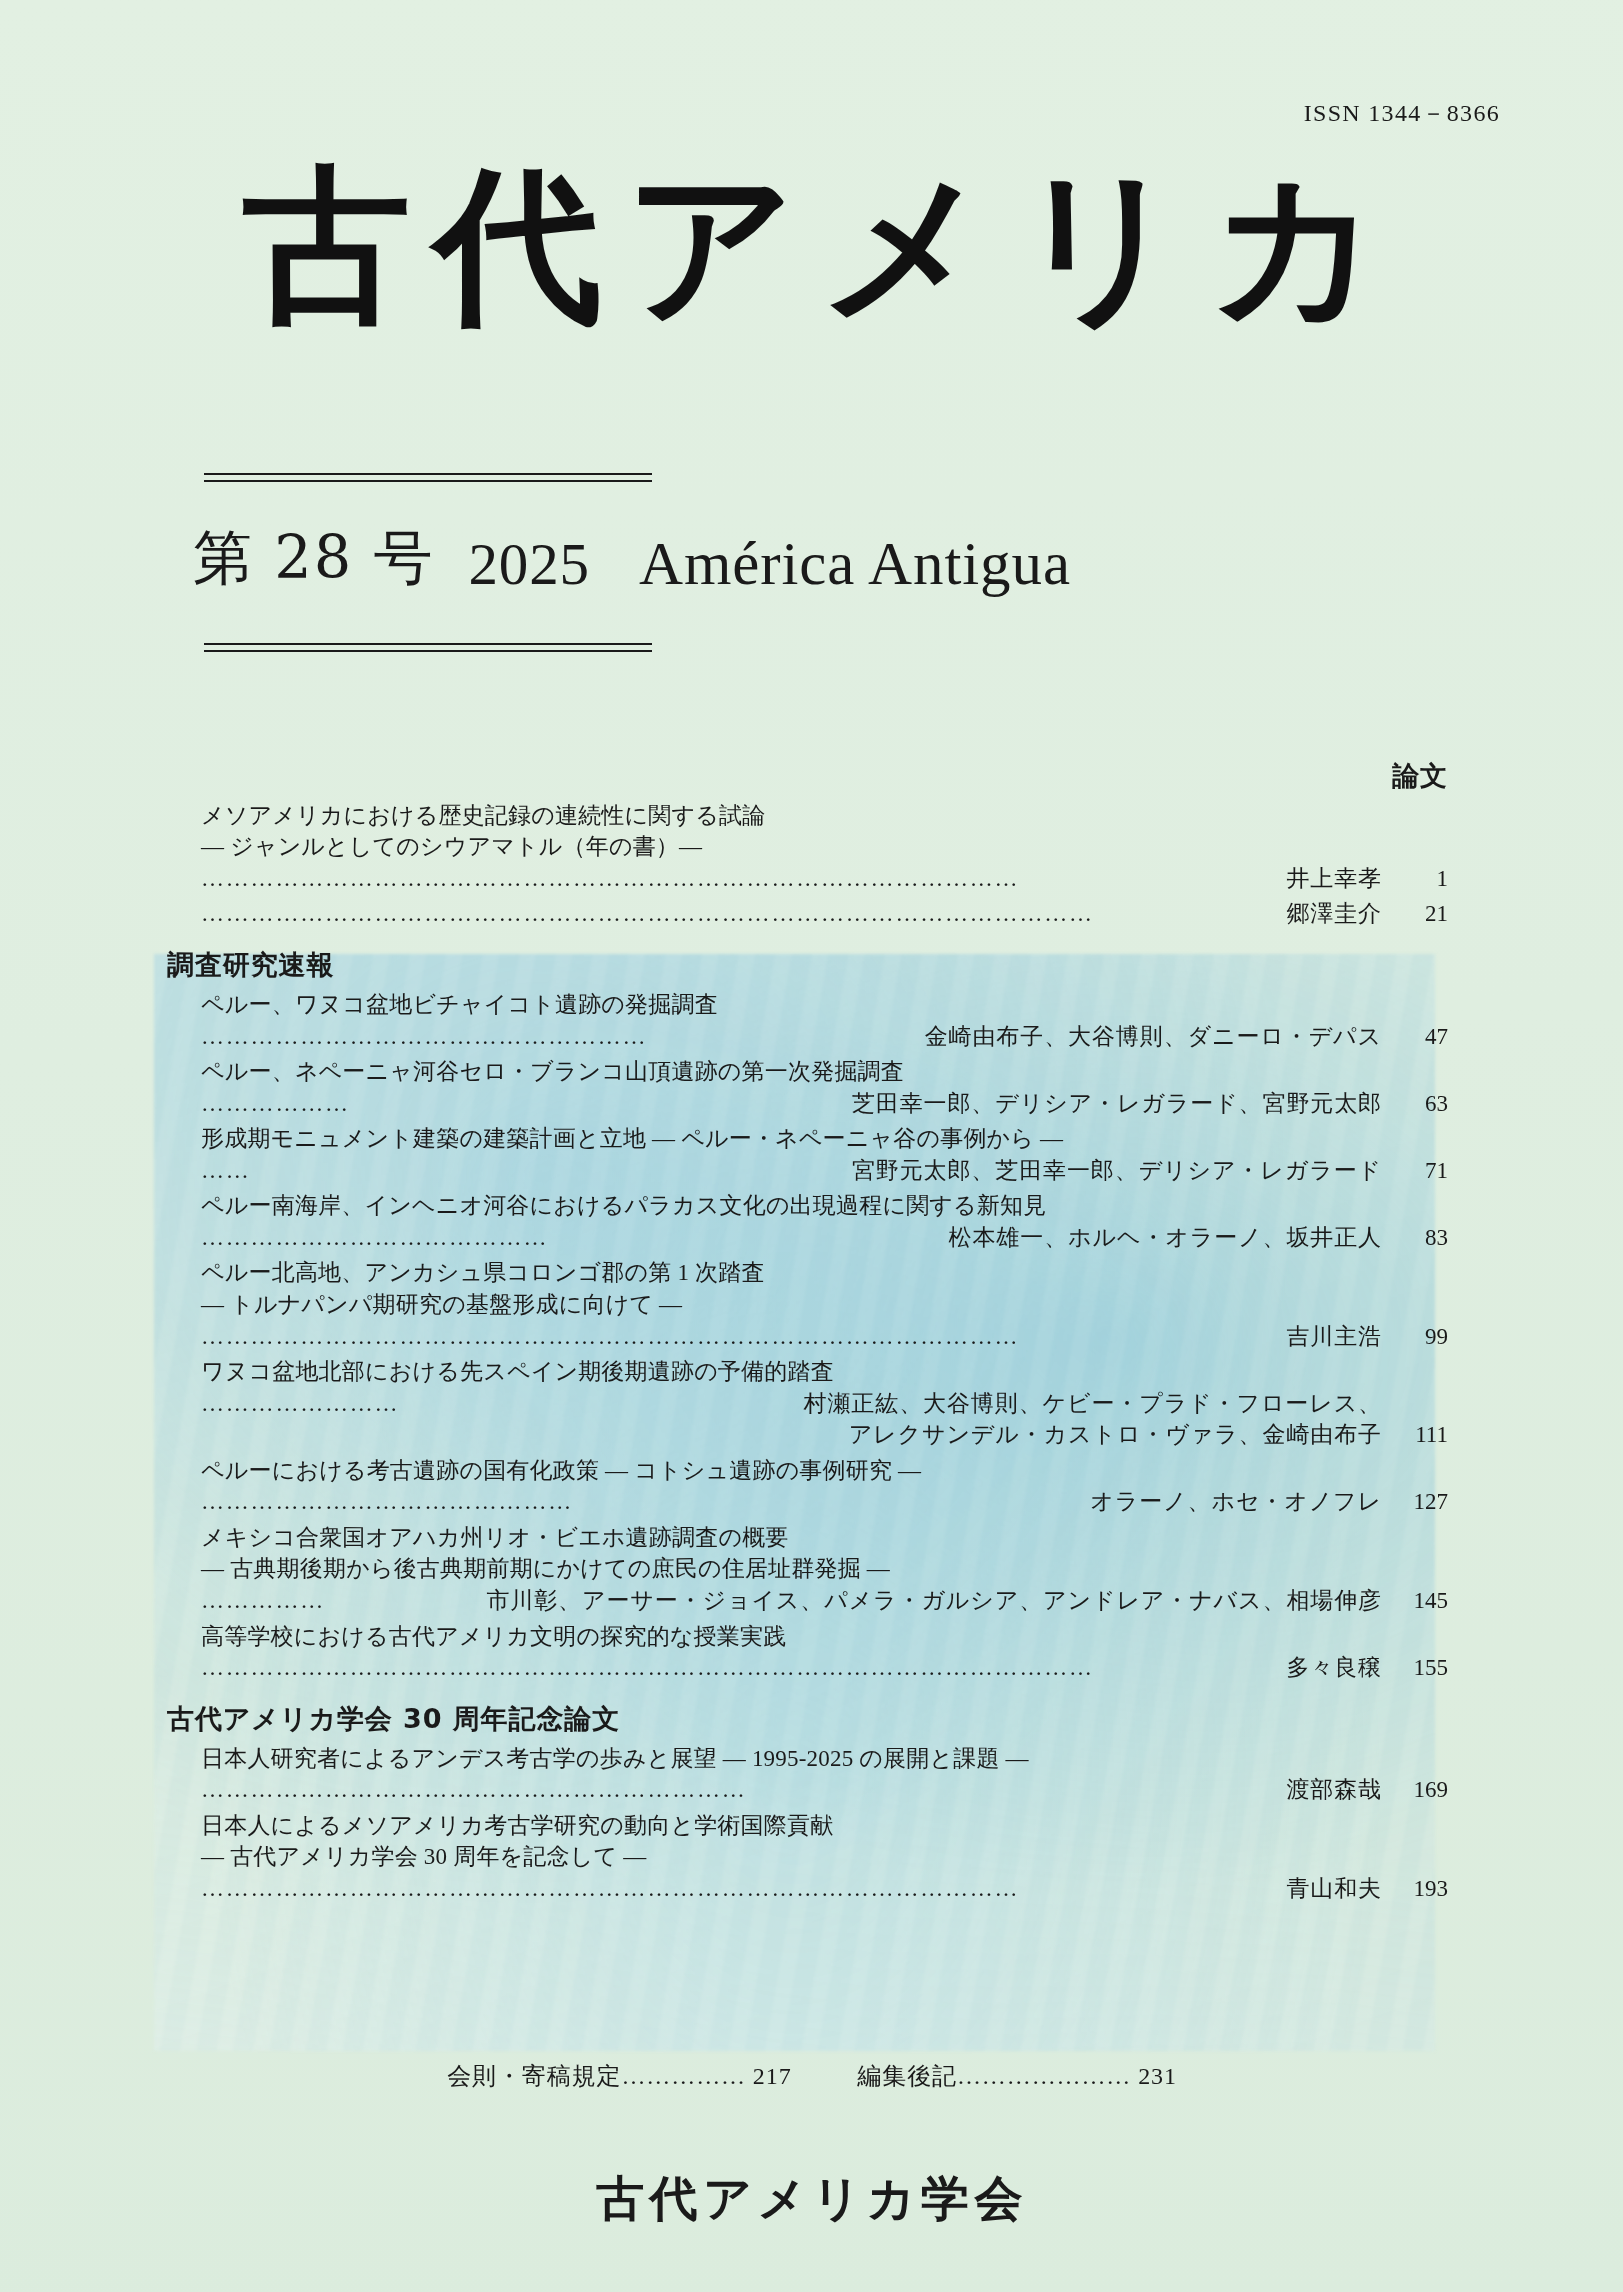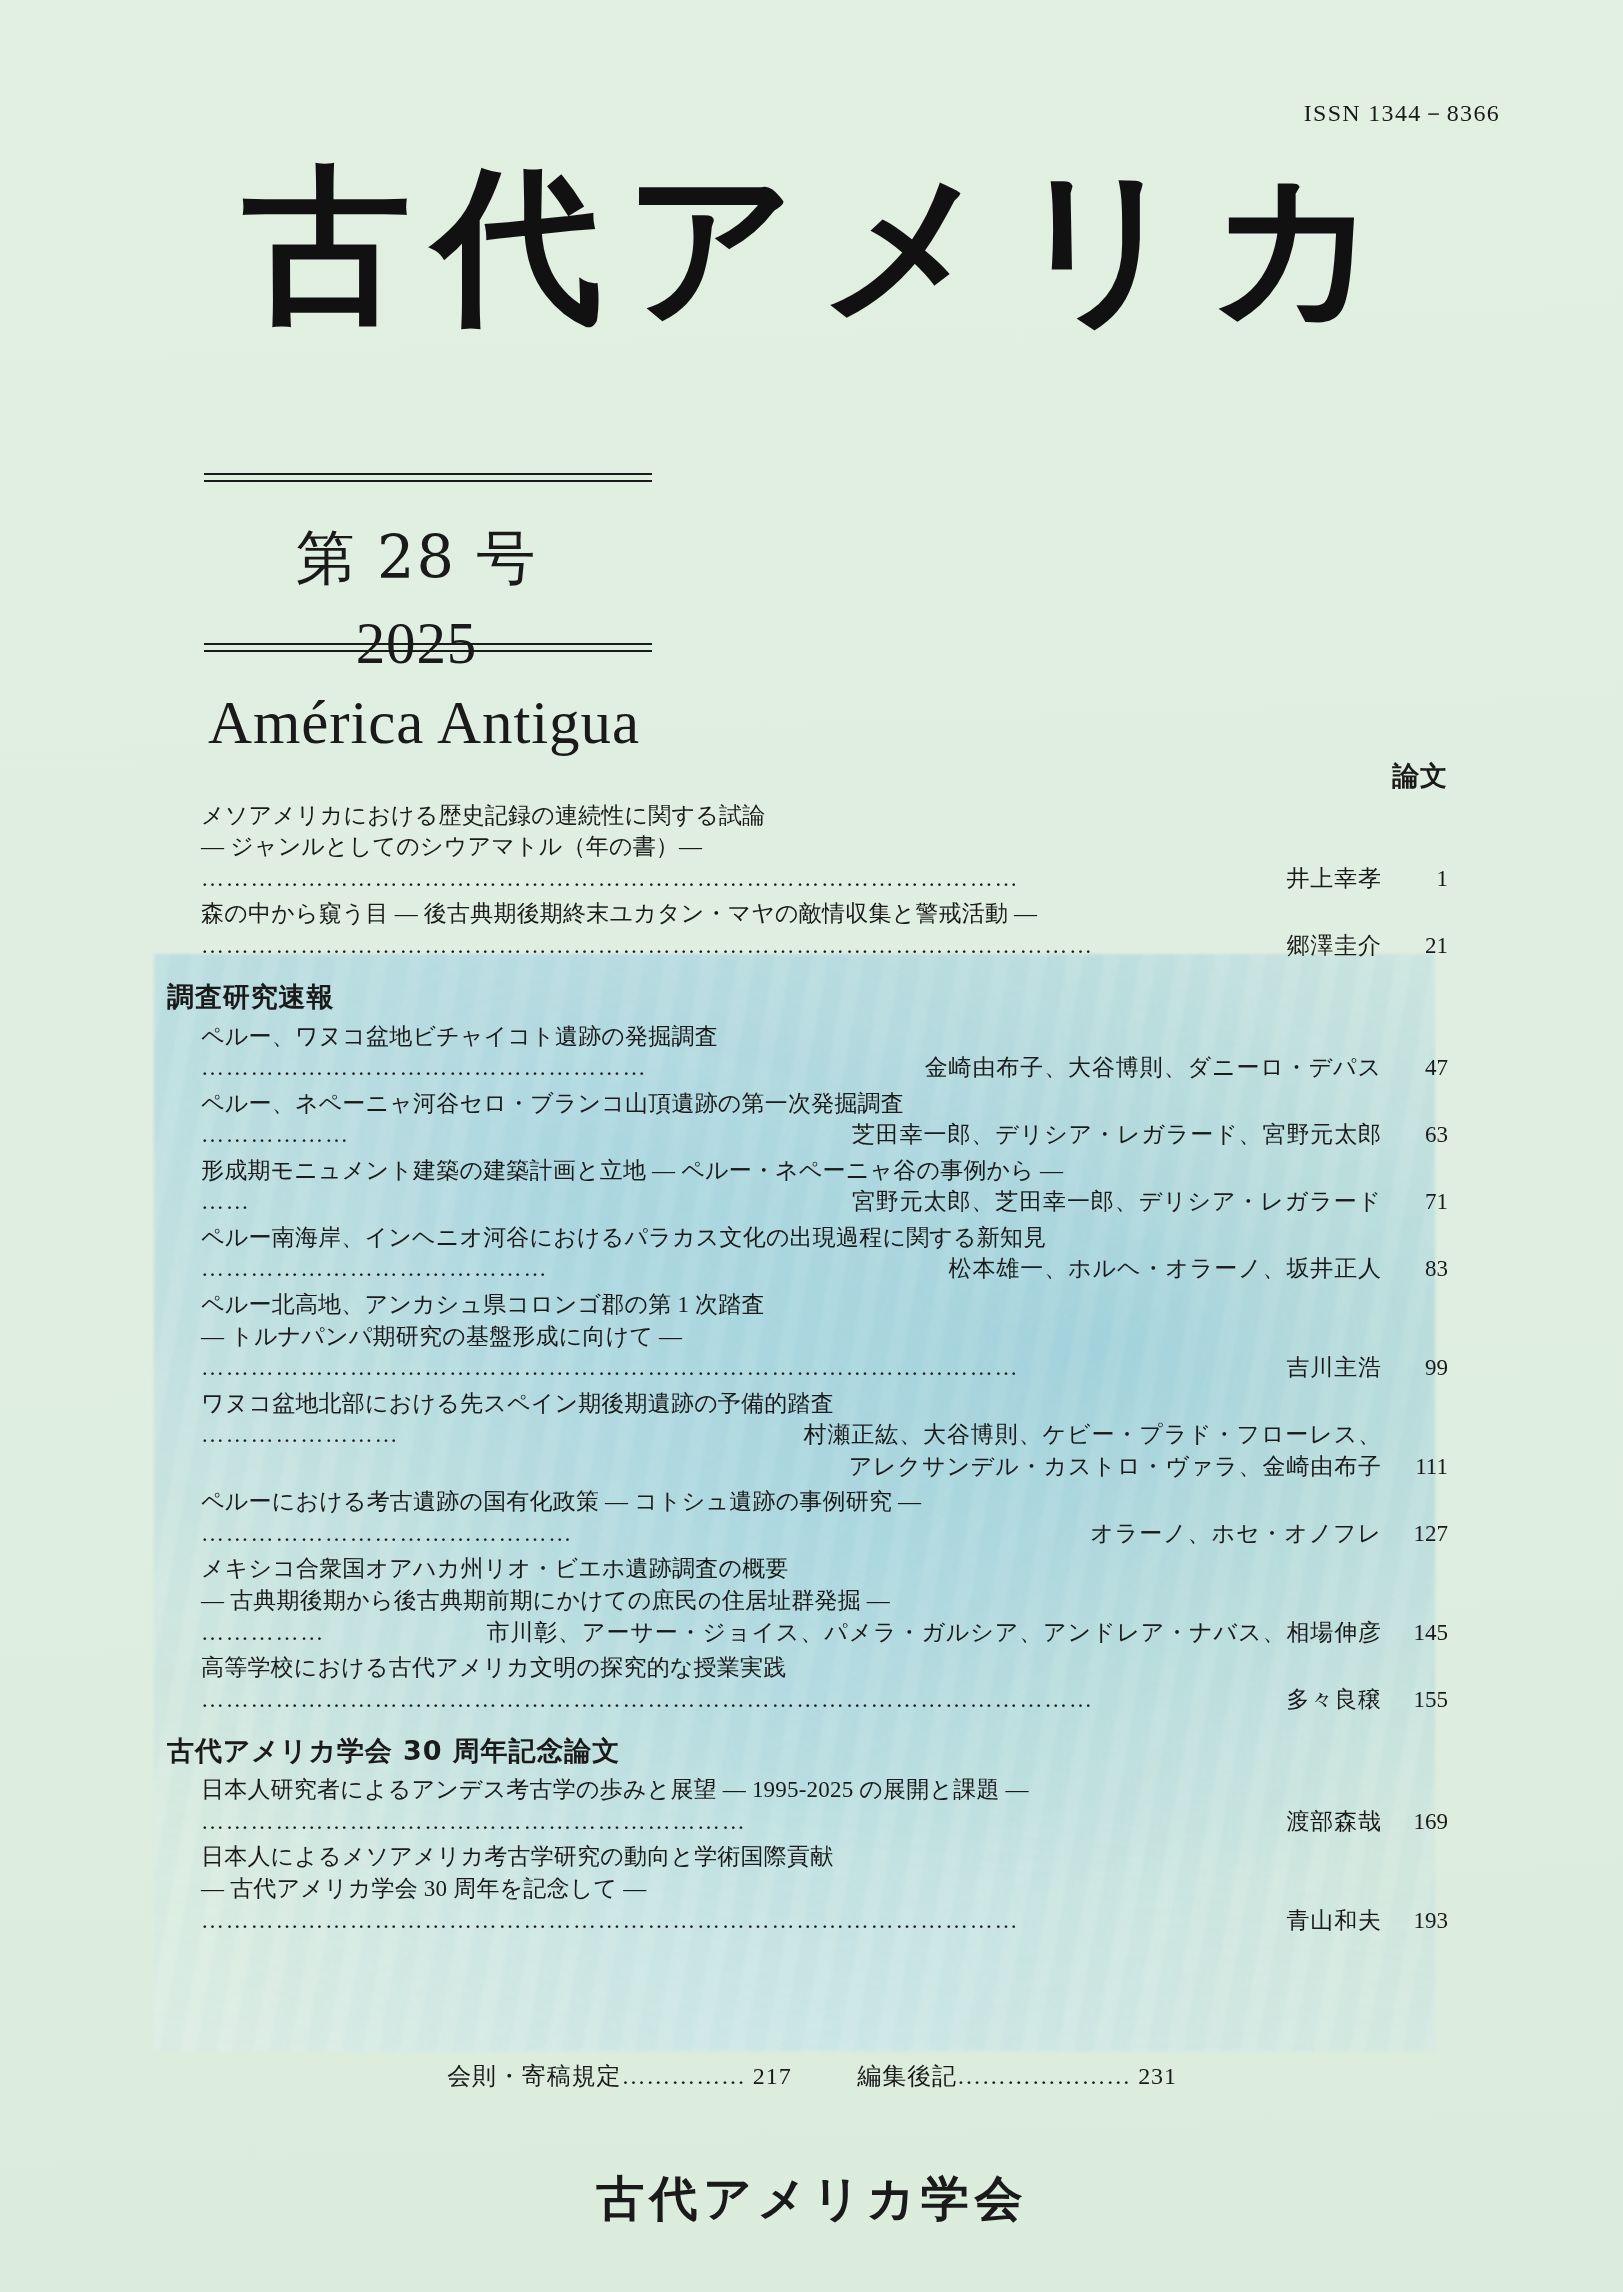--- a/index.html
+++ b/index.html
@@ -82,23 +82,22 @@
     border-top: 2.7px solid #1a1a1a;
   }
   .rule-top { top: 473px; }
   .rule-bottom { top: 643px; }
 
   .issue-line {
     position: absolute;
     left: 193px;
     top: 519px;
     display: flex;
-    align-items: center;
-    gap: 10px;
-    flex-direction: column;
+    align-items: flex-end;
+    gap: 34px;
   }
   .issue-no {
     font-family: "DejaVu Serif", serif;
     font-size: 59px;
     font-weight: 400;
     letter-spacing: 1.8px;
   }
   .issue-year {
     font-family: "Liberation Serif", serif;
     font-size: 59px;
@@ -216,21 +215,20 @@
       <span class="ti">メソアメリカにおける歴史記録の連続性に関する試論</span>
       <span class="ti sub">— ジャンルとしてのシウアマトル（年の書）—</span>
       <div class="auth-row">
         <span class="auth-lead">………………………………………………………………………………………</span>
         <span class="auth-name">井上幸孝</span>
         <span class="pg">1</span>
       </div>
     </div>
 
     <div class="entry">
-      <span class="ti">森の中から窺う目 — 後古典期後期終末ユカタン・マヤの敵情収集と警戒活動 —</span>
       <div class="auth-row">
         <span class="auth-lead">………………………………………………………………………………………………</span>
         <span class="auth-name">郷澤圭介</span>
         <span class="pg">21</span>
       </div>
     </div>
 
     <div class="sect-head">調査研究速報</div>
 
     <div class="entry">

